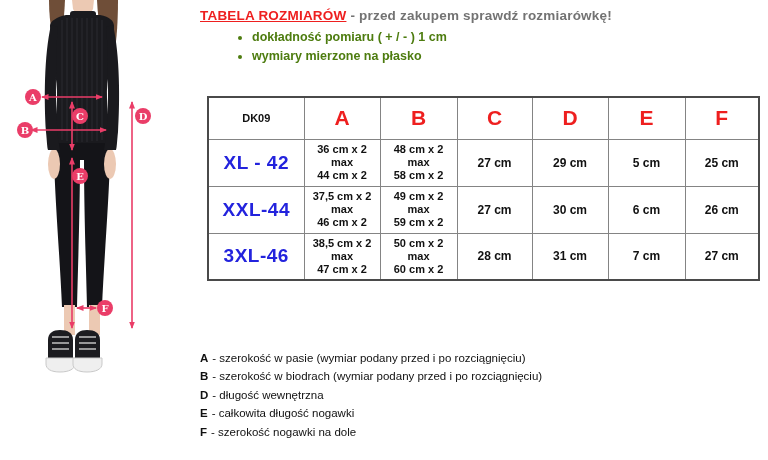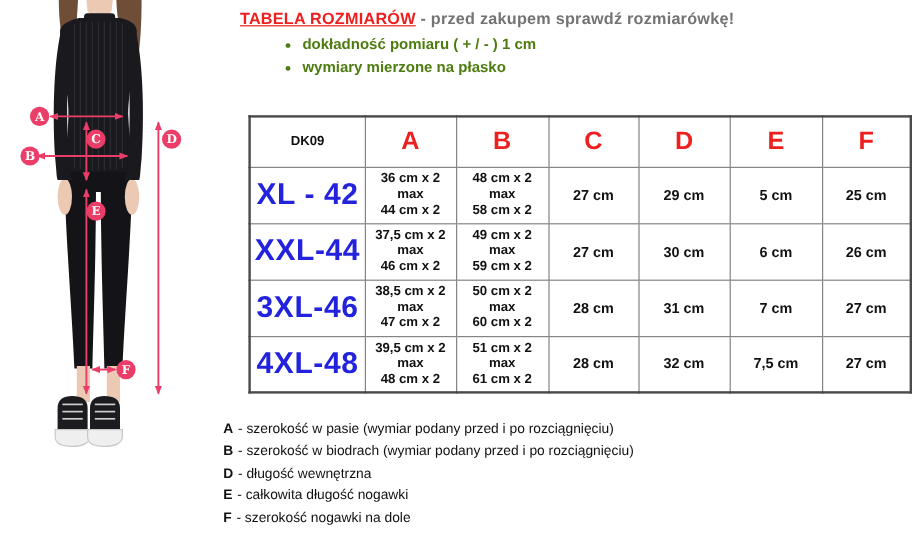--- a/index.html
+++ b/index.html
@@ -28,26 +28,26 @@
     border-collapse:collapse;table-layout:fixed;
     border:2px solid #4a4a4a;
   }
   table.size-table td{
     border:1px solid #848484;text-align:center;vertical-align:middle;padding:0;
   }
   tr.head-row{height:42px;padding-left:25px;}
   tr.body-row{height:47px;}
   .cell-model{font-size:11px;font-weight:bold;color:#111;}
   .cell-letter{font-size:21px;font-weight:bold;color:var(--red);}
-  .cell-size{font-size:25px;font-weight:bold;color:var(--blue);letter-spacing:.5px;}
+  .cell-size{font-size:19px;font-weight:bold;color:var(--blue);letter-spacing:.5px;}
   .cell-ab{font-size:11px;font-weight:bold;line-height:13px;white-space:pre-line;color:#111;}
   .cell-val{font-size:12px;font-weight:bold;color:#111;}
 
   
-  .legend{position:absolute;left:186px;top:349px;}
+  .legend{position:absolute;left:200px;top:349px;}
   .legend-line{font-size:11.5px;line-height:18.4px;color:#111;}
   .legend-line b{font-weight:bold;}
   .legend-line span{margin-left:4px;font-weight:normal;}
 
   
   .figure{position:absolute;left:0;top:0;width:185px;height:460px;}
 </style>
 </head>
 <body>
 
@@ -215,33 +215,20 @@
 max
 47 cm x 2</td>
       <td class="cell-ab">50 cm x 2
 max
 60 cm x 2</td>
       <td class="cell-val">28 cm</td>
       <td class="cell-val">31 cm</td>
       <td class="cell-val">7 cm</td>
       <td class="cell-val">27 cm</td>
     </tr>
-    <tr class="body-row">
-      <td class="cell-size">4XL-48</td>
-      <td class="cell-ab">39,5 cm x 2
-max
-48 cm x 2</td>
-      <td class="cell-ab">51 cm x 2
-max
-61 cm x 2</td>
-      <td class="cell-val">28 cm</td>
-      <td class="cell-val">32 cm</td>
-      <td class="cell-val">7,5 cm</td>
-      <td class="cell-val">27 cm</td>
-    </tr>
   </tbody>
     </table>
 
   <div class="legend">
     <div class="legend-line"><b>A</b><span>- szerokość w pasie (wymiar podany przed i po rozciągnięciu)</span></div>
     <div class="legend-line"><b>B</b><span>- szerokość w biodrach (wymiar podany przed i po rozciągnięciu)</span></div>
     <div class="legend-line"><b>D</b><span>- długość wewnętrzna</span></div>
     <div class="legend-line"><b>E</b><span>- całkowita długość nogawki</span></div>
     <div class="legend-line"><b>F</b><span>- szerokość nogawki na dole</span></div>
   </div>

